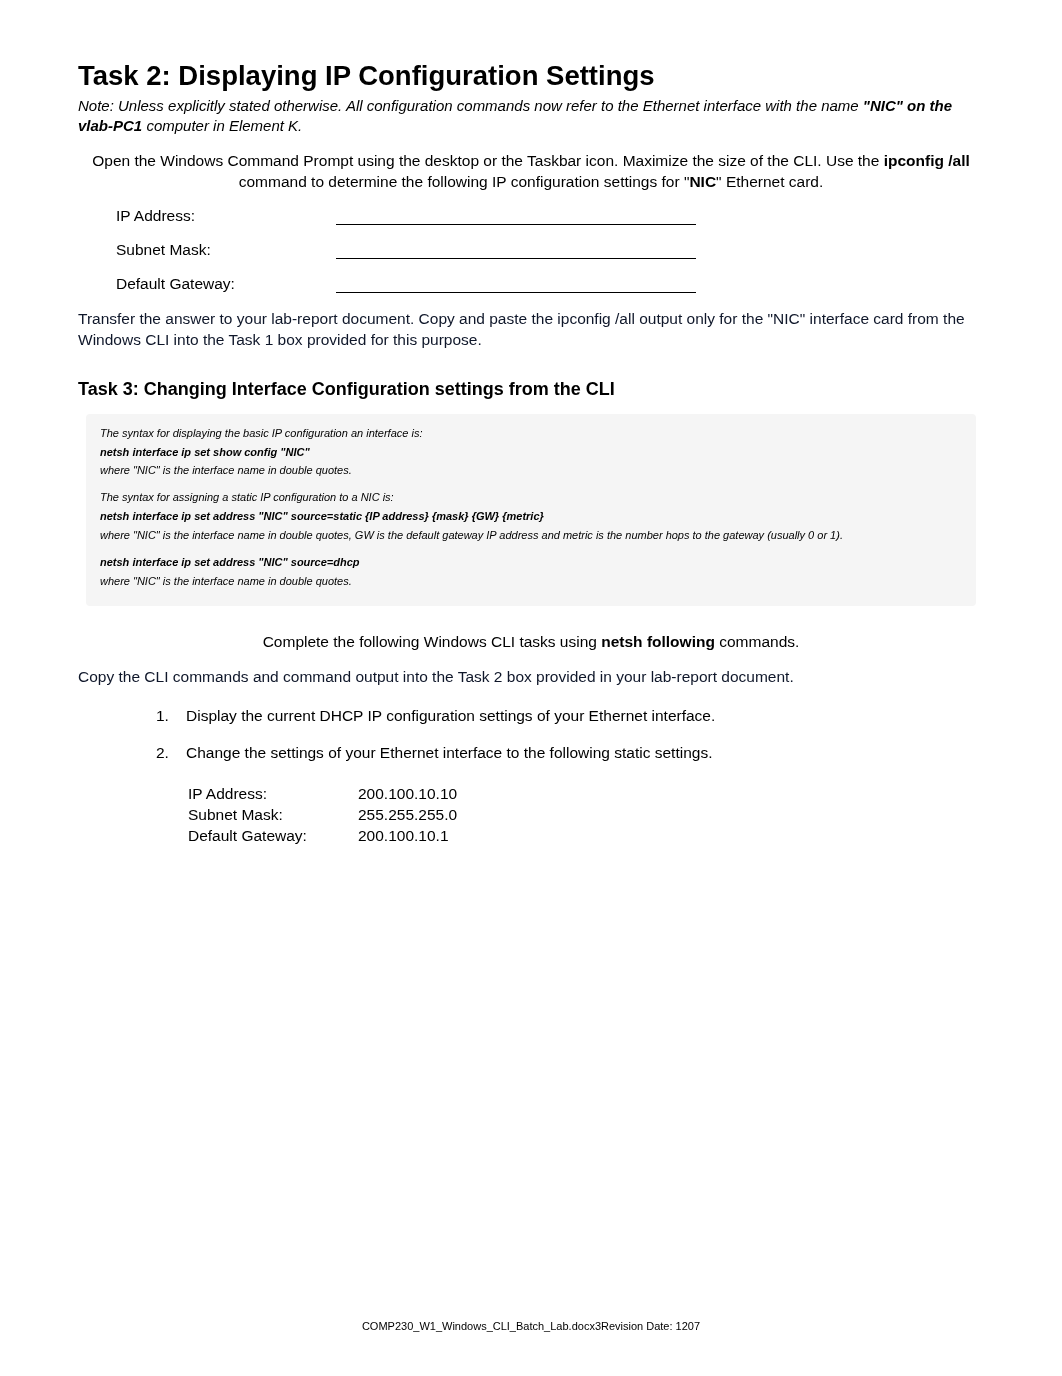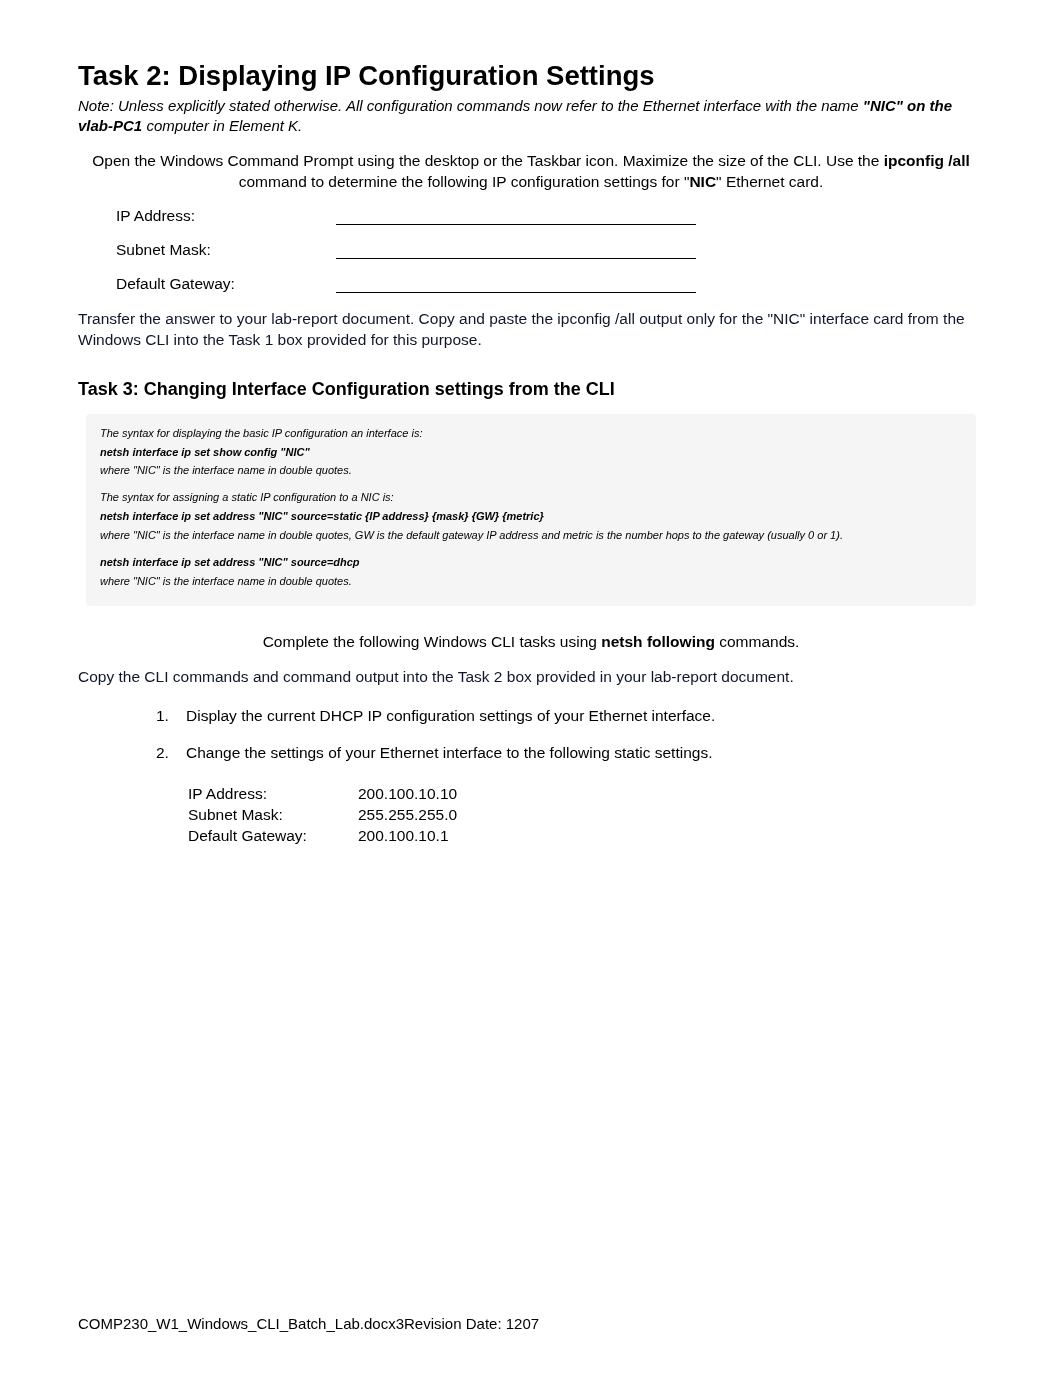--- a/index.html
+++ b/index.html
@@ -84,22 +84,22 @@
     line-height: 1.35;
   }
   .settings-row { display: flex; }
   .settings-label { width: 170px; }
   .footer {
     position: absolute;
     bottom: 44px;
     left: 78px;
     right: 78px;
     display: flex;
-    justify-content: flex-start;
-    font-size: 15px;
+    justify-content: center;
+    font-size: 11px;
   }
 </style>
 </head>
 <body>
 
 <h2 class="task-title">Task 2: Displaying IP Configuration Settings</h2>
 
 <p class="note-italic">
   <span>Note: Unless explicitly stated otherwise. All configuration commands now refer to the Ethernet interface with the name </span>
   <span class="bold">"NIC" on the vlab-PC1</span>

